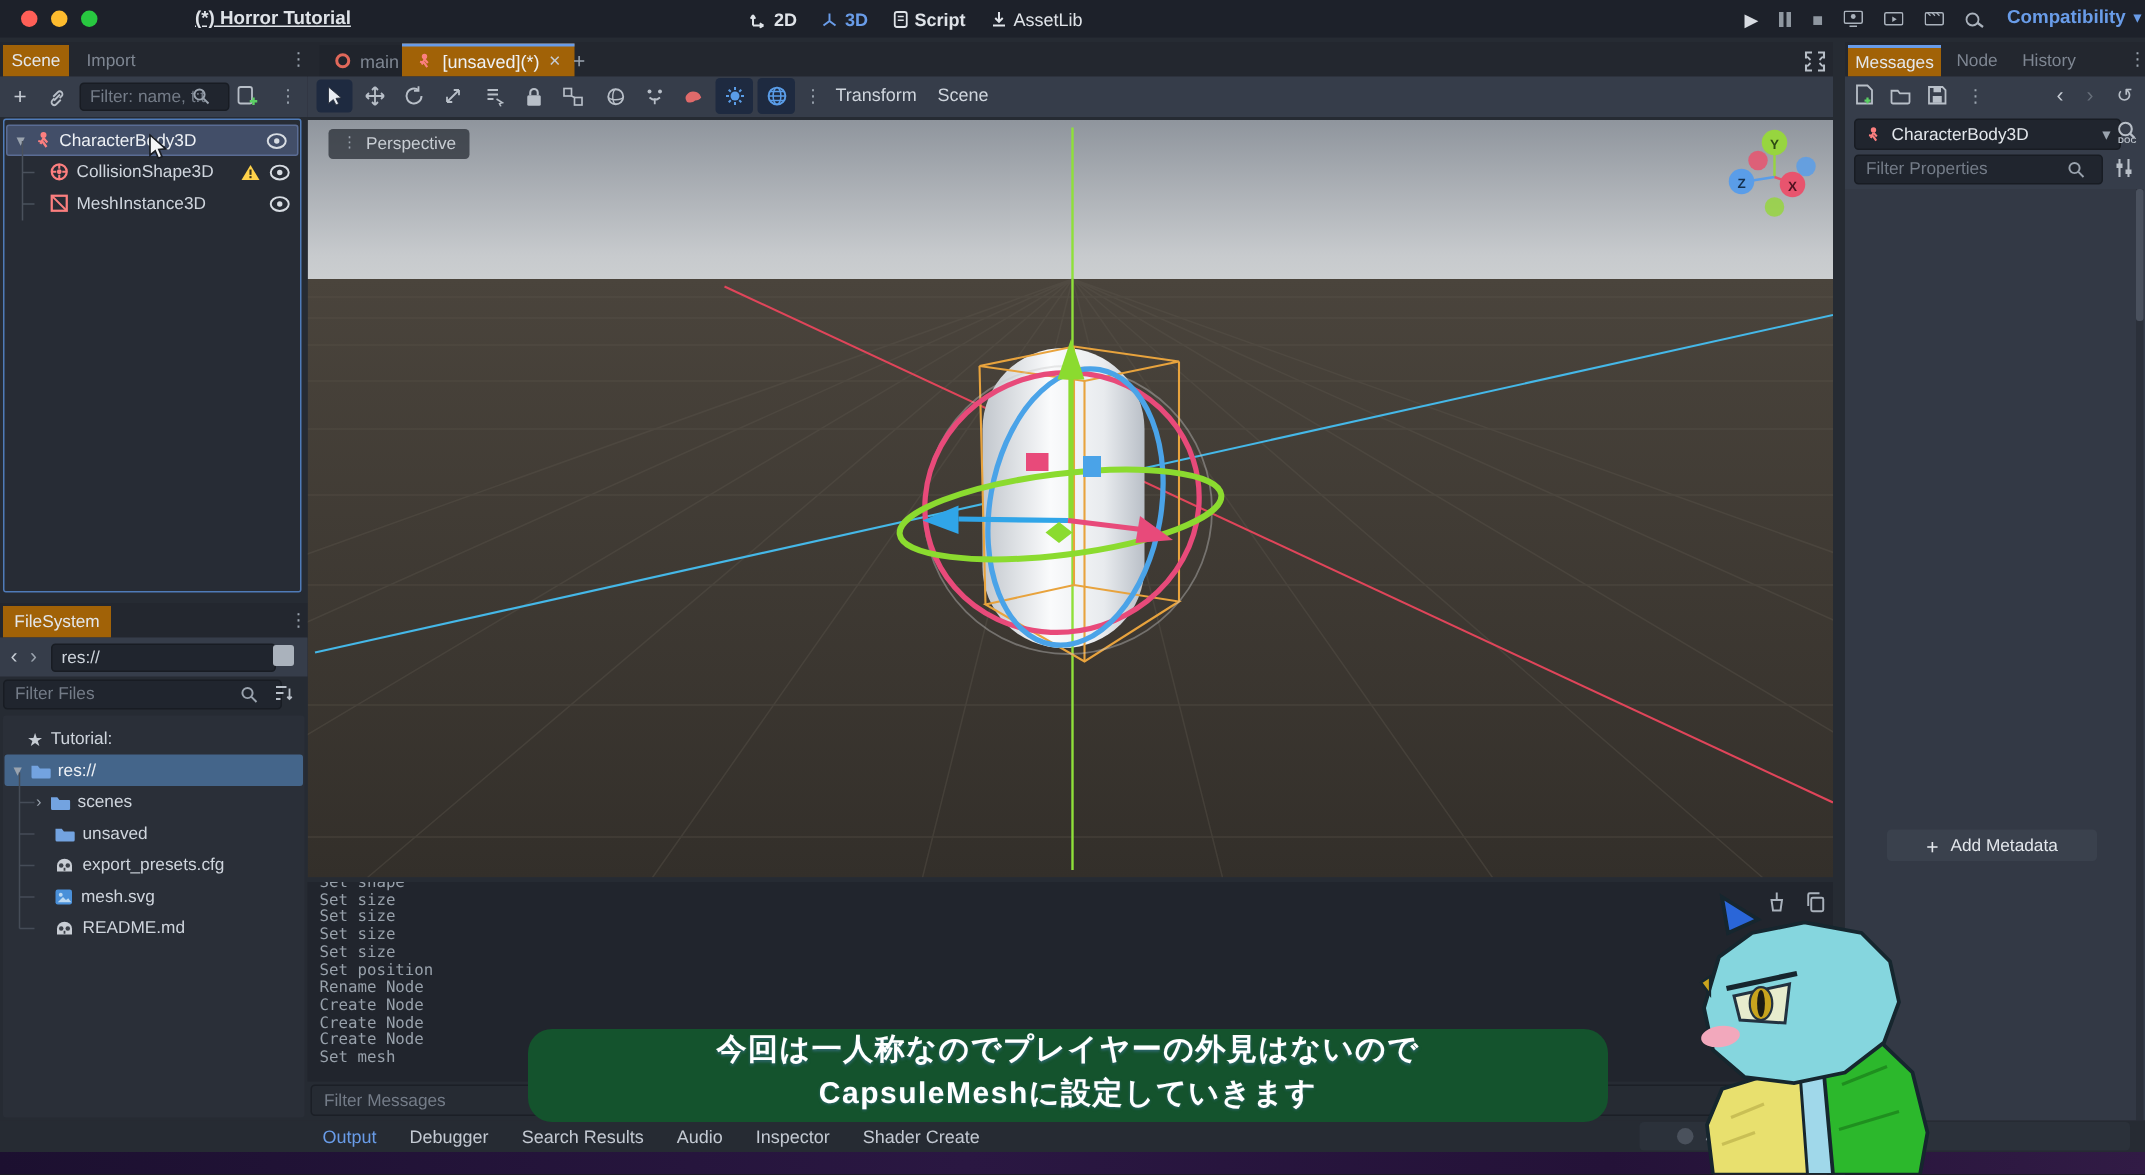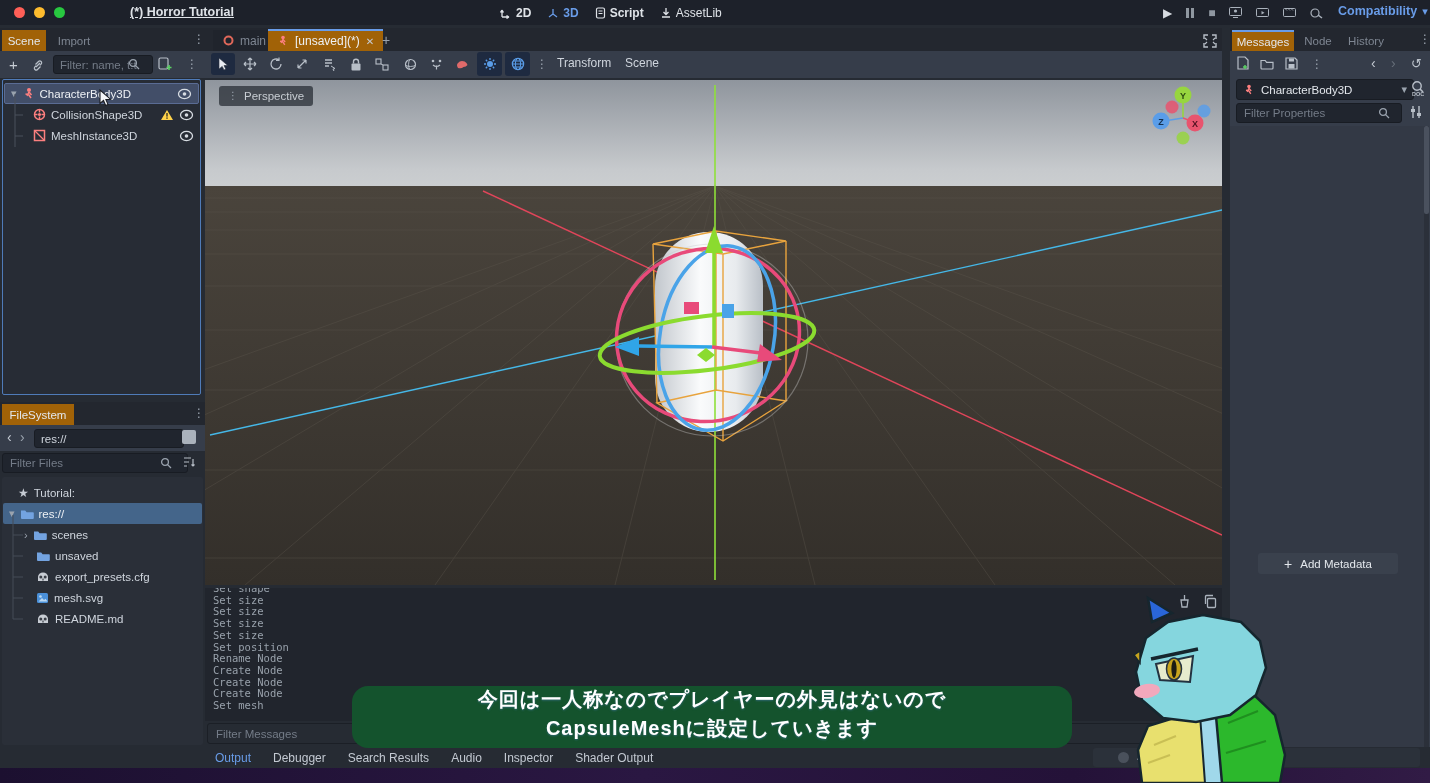--- a/index.html
+++ b/index.html
@@ -599,21 +599,21 @@
     <div style="position:absolute;top:0;width:5px;height:88px;background:#4a515e;border-radius:2px;"></div>
   </div>
 
   <div class="abs" style="left:0;top:747px;width:1430px;height:21px;background:#262b33;"></div>
   <div class="abs flex" style="left:215px;top:749px;height:18px;gap:22px;">
     <span class="btab" style="color:#699ce8;">Output</span>
     <span class="btab">Debugger</span>
     <span class="btab">Search Results</span>
     <span class="btab">Audio</span>
     <span class="btab">Inspector</span>
-    <span class="btab">Shader Output</span>
+    <span class="btab">Shader Create</span>
   </div>
   <div class="abs" style="left:1093px;top:748px;width:327px;height:19px;background:#2b313a;border-radius:3px;"></div>
   <span class="abs" style="left:1118px;top:752px;width:11px;height:11px;background:#4a515c;border-radius:50%;"></span>
   <span class="abs nw" style="left:1137px;top:751px;color:#8f97a0;font-size:12px;">4.2.2.</span>
 
   <div class="abs" style="left:0;top:768px;width:1430px;height:15px;background:linear-gradient(90deg,#1c1030,#2a1742 45%,#241238 75%,#311b45);"></div>
 
   <div class="abs" style="left:352px;top:686px;width:720px;height:62px;background:#14532d;border-radius:16px;display:flex;flex-direction:column;align-items:center;justify-content:flex-start;gap:2px;z-index:40;">
     <div style="color:#fff;font-weight:bold;font-size:20px;letter-spacing:1px;text-shadow:0 1px 2px rgba(70,120,170,0.55);">今回は一人称なのでプレイヤーの外見はないので</div>
     <div style="color:#fff;font-weight:bold;font-size:20px;letter-spacing:1px;text-shadow:0 1px 2px rgba(70,120,170,0.55);">CapsuleMeshに設定していきます</div>

